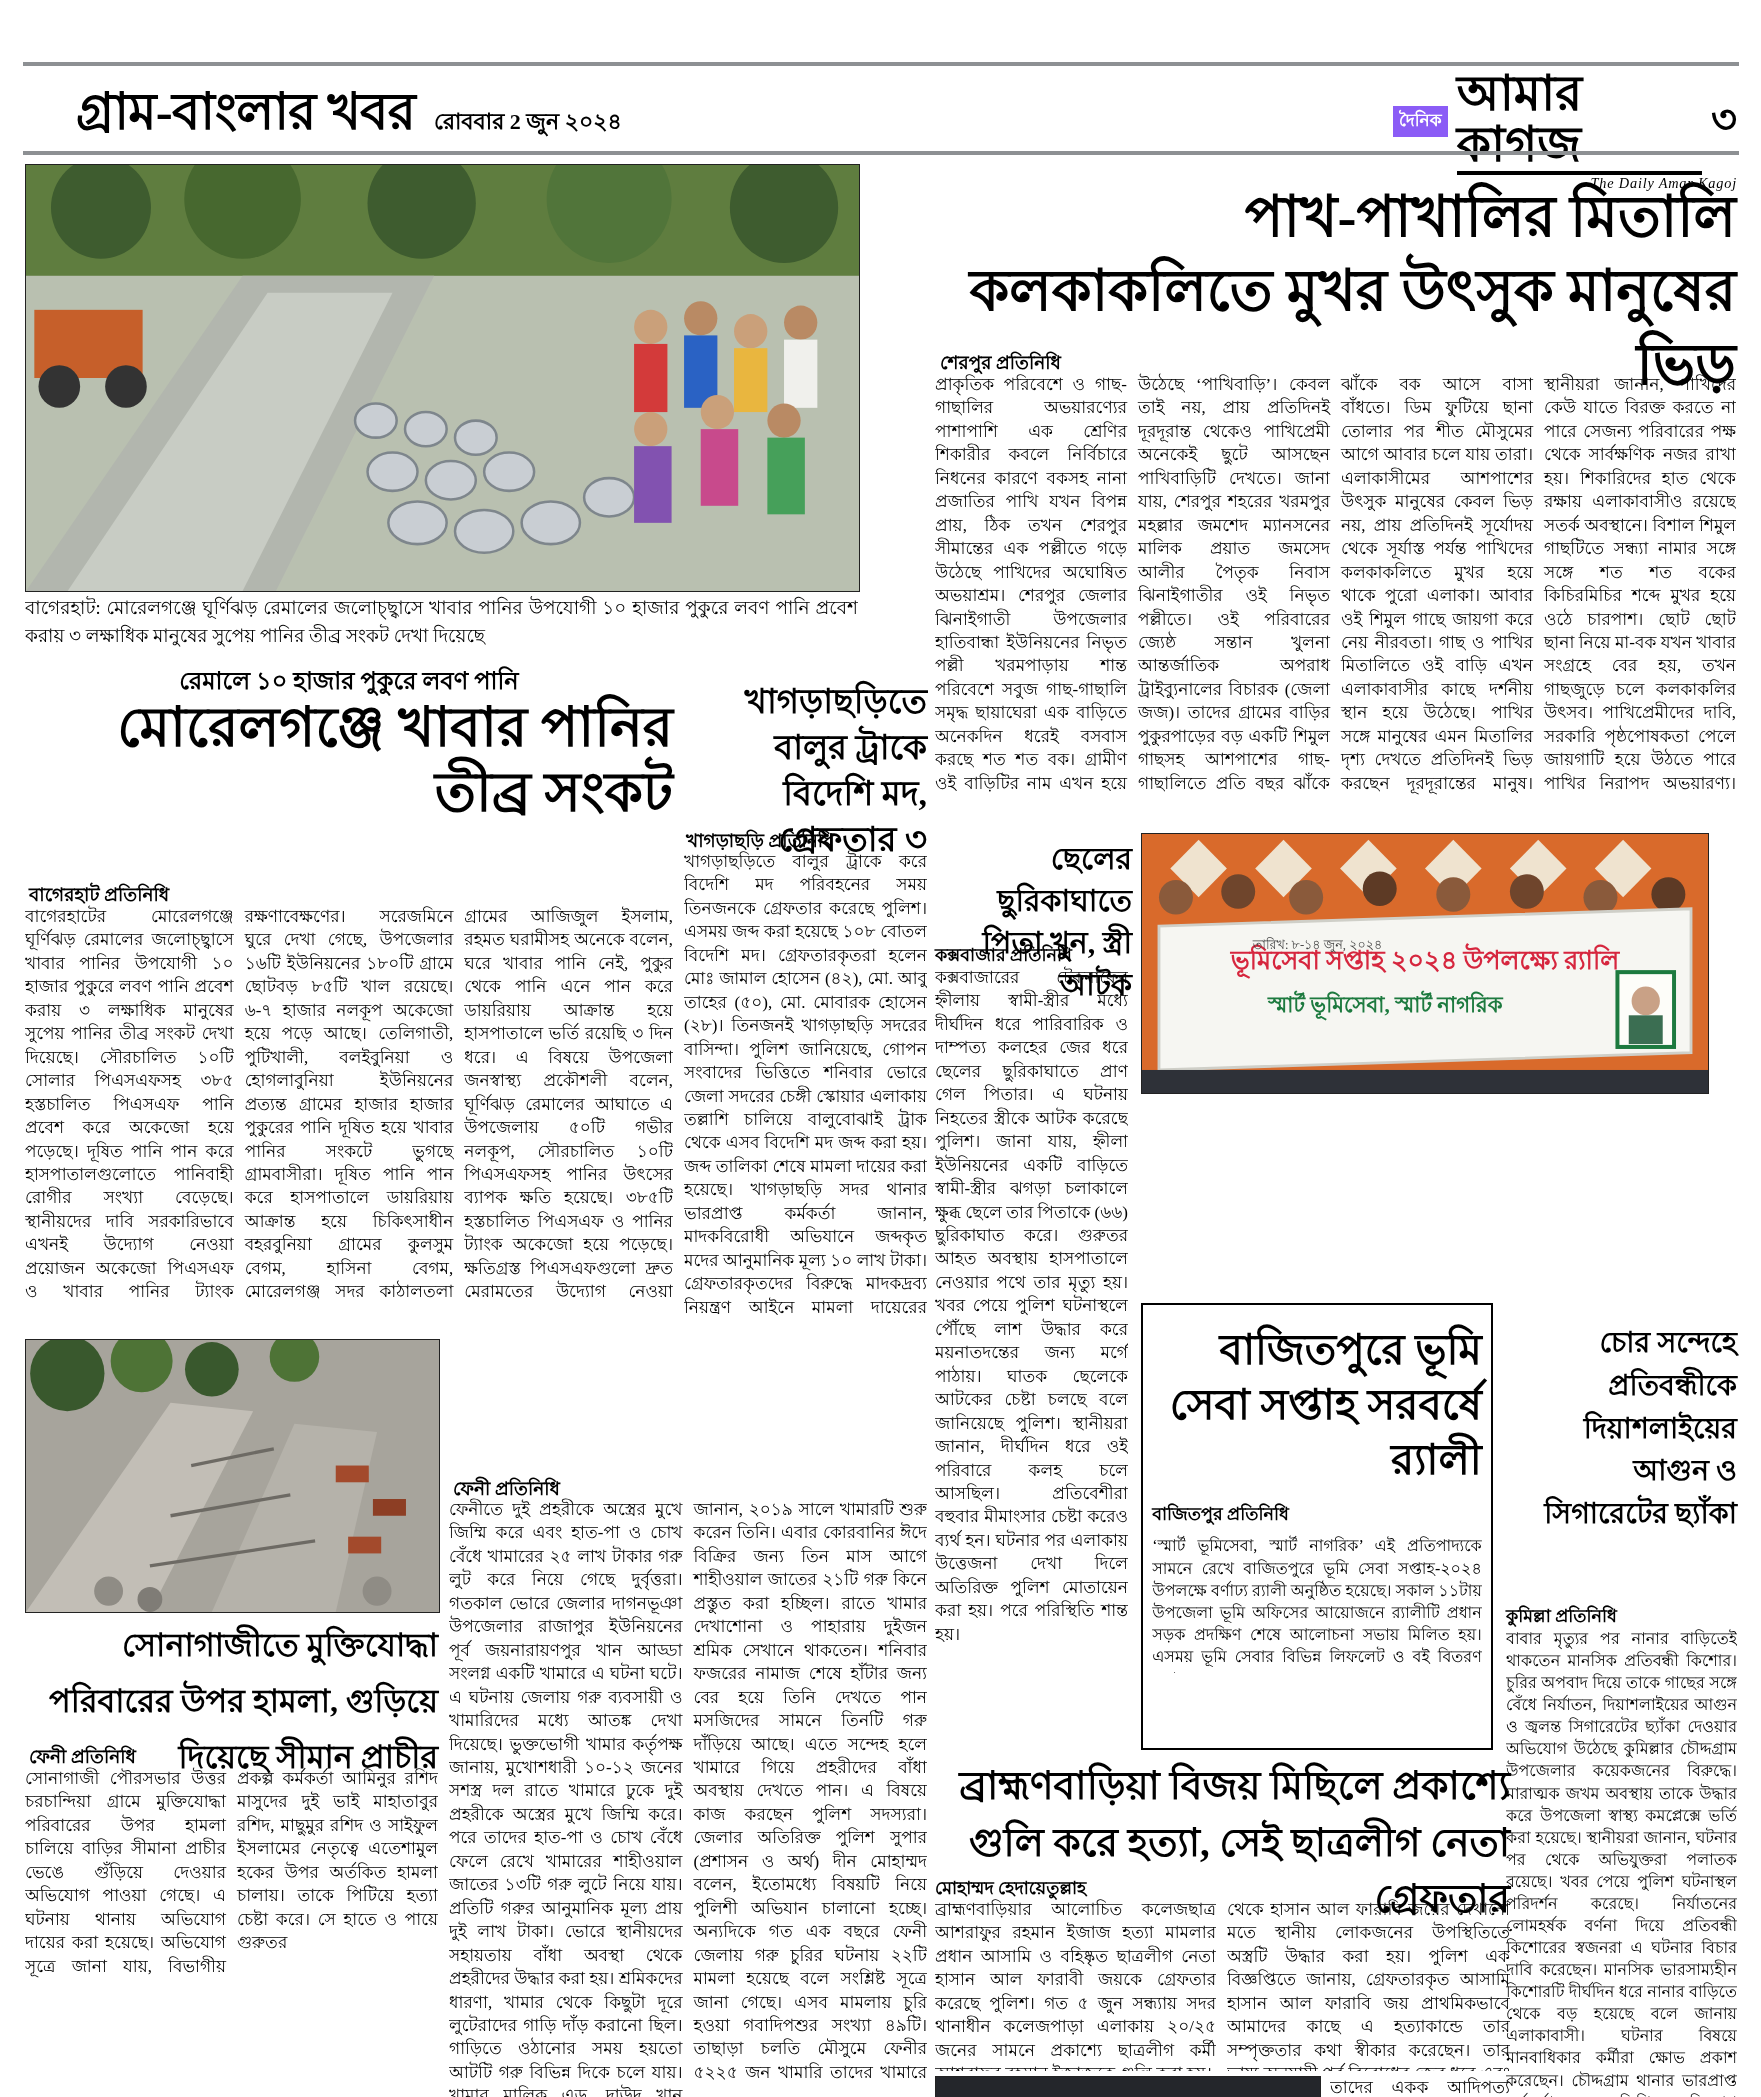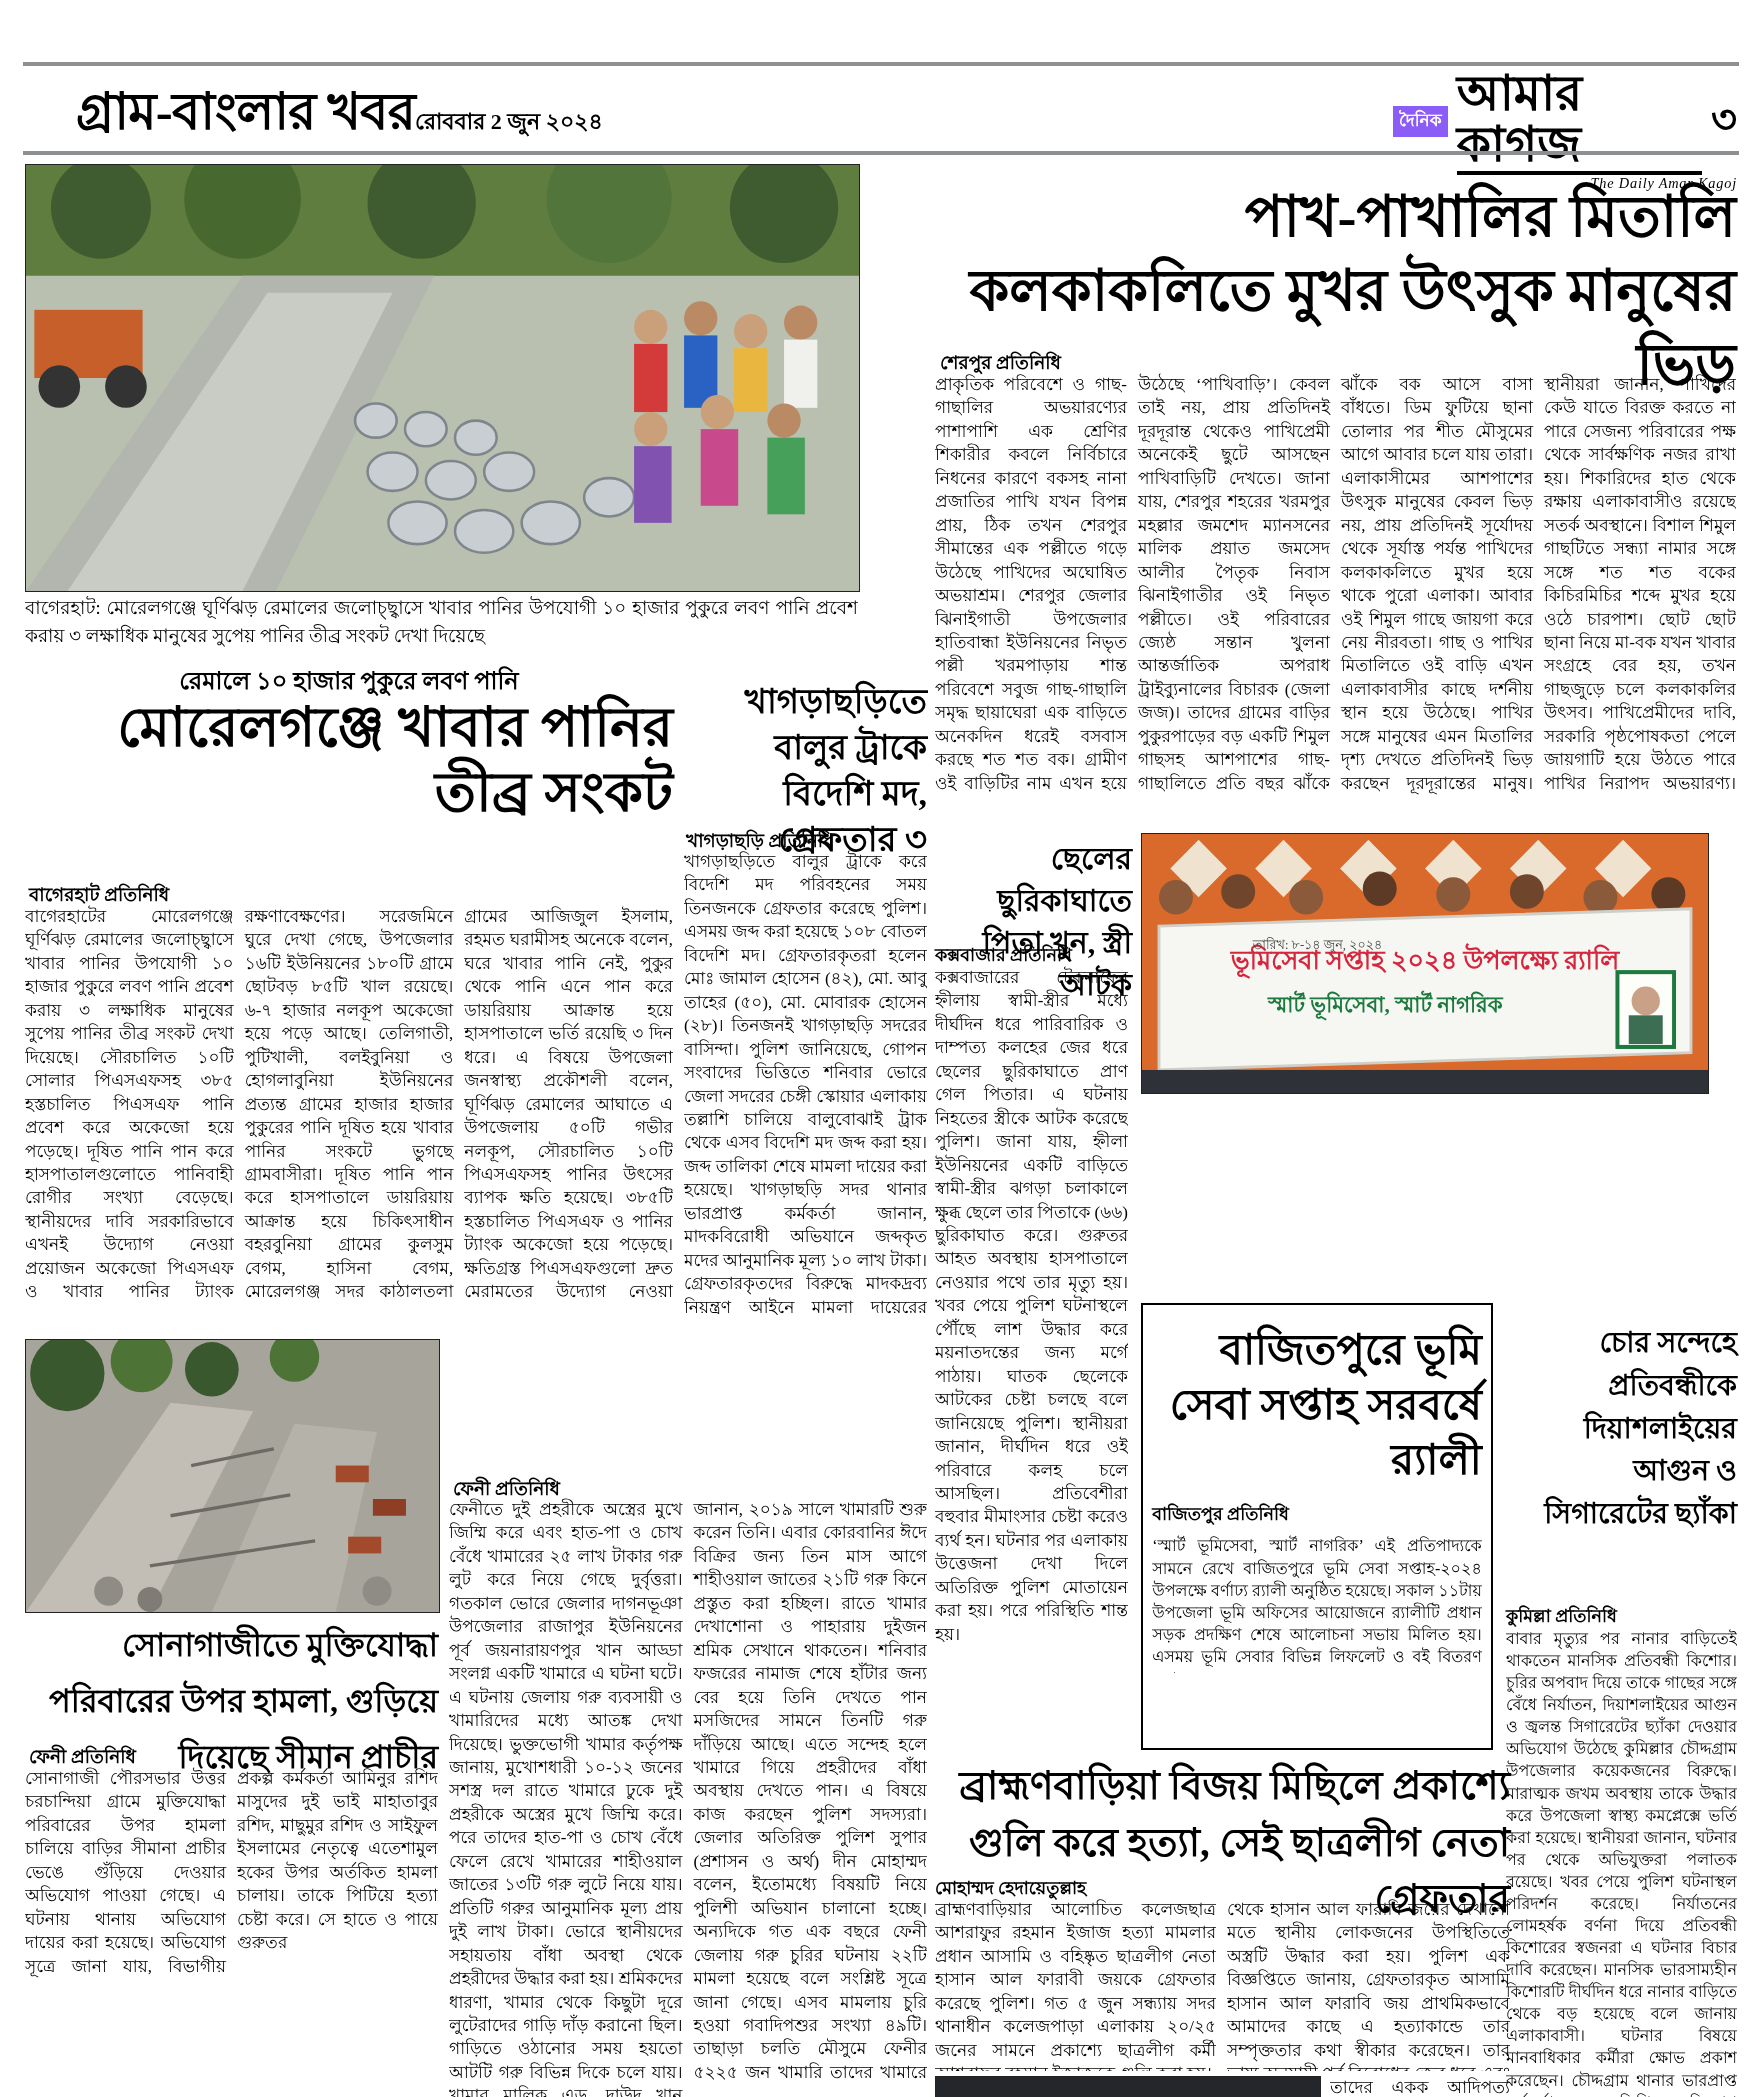--- a/index.html
+++ b/index.html
@@ -25,21 +25,21 @@
   .brand-name{font-size:49px;font-weight:900;border-bottom:4.2px solid #000;line-height:1.05;}
   .brand-sub{font-size:14.3px;font-style:italic;letter-spacing:0.8px;}
   .pagenum{font-size:40px;font-weight:900;}
 </style>
 </head>
 <body>
 
 <div id="page">
 
   <div class="abs rule" style="left:23px;top:62px;width:1716px;height:4.2px;"></div>
-  <div class="abs" style="left:76px;top:73px;width:1091px;height:78px;display:flex;align-items:baseline;">
+  <div class="abs" style="left:76px;top:73px;width:1091px;height:78px;display:flex;align-items:baseline;gap:19px;">
     <span class="masthead-title">গ্রাম-বাংলার খবর</span>
     <span class="masthead-date">রোববার 2 জুন ২০২৪</span>
   </div>
   <div class="abs" style="left:1393px;top:68px;width:344px;height:84px;display:flex;flex-direction:column;align-items:flex-end;">
     <div style="display:flex;align-items:center;gap:9.2px;">
       <span class="brand-chip">দৈনিক</span>
       <span class="brand-name">আমার কাগজ</span>
       <span class="pagenum">৩</span>
     </div>
     <span class="brand-sub">The Daily Amar Kagoj</span>

